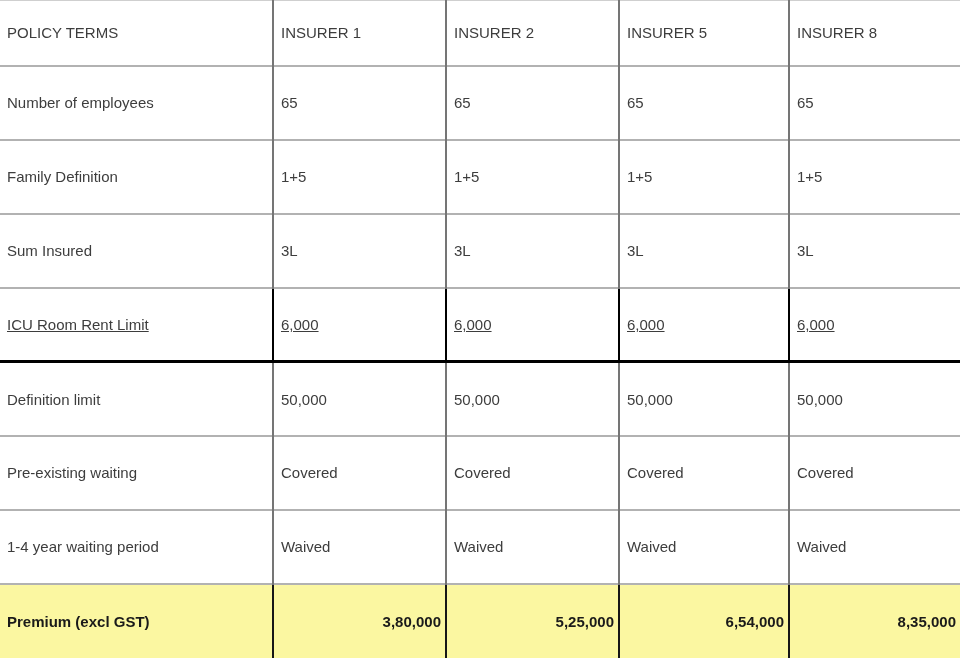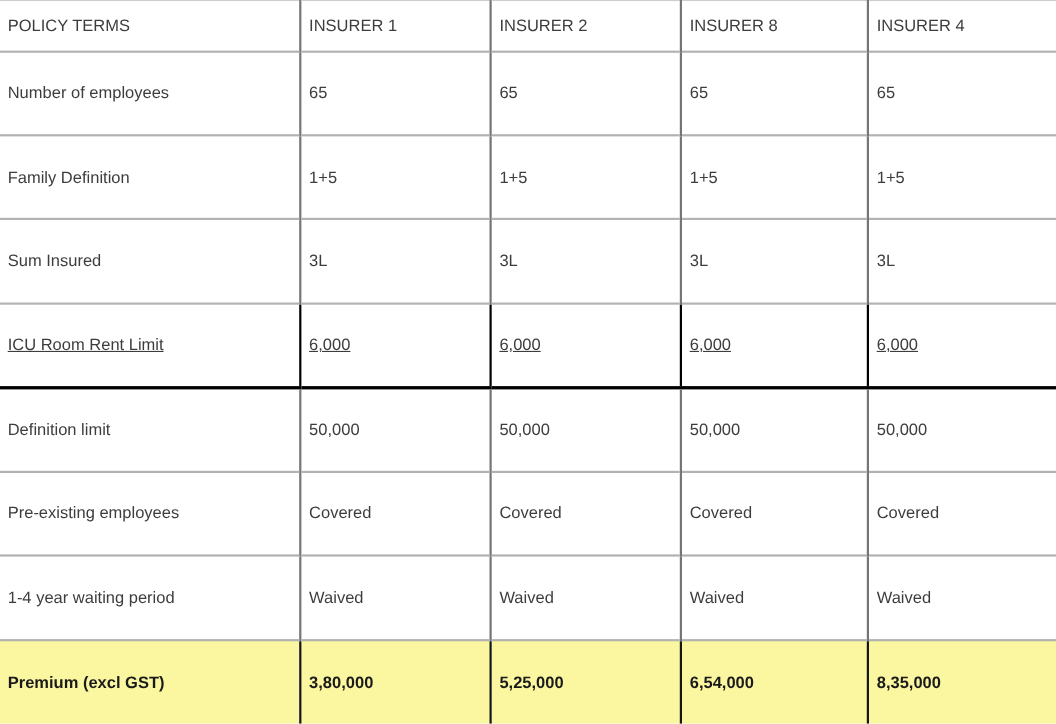--- a/index.html
+++ b/index.html
@@ -20,21 +20,21 @@
     --grid-h: #b2b2b2;
     --grid-v: #757575;
     --emph: #000000;
   }
   table.policy-table {
     width: 960px;
     height: 658px;
     border-collapse: collapse;
     table-layout: fixed;
   }
-  tr { height: 46px; }
+  tr { height: 65px; }
   th, td {
     text-align: left;
     vertical-align: middle;
     padding: 0 4px 0 7px;
     font-size: 15px;
     font-weight: 400;
     color: var(--text);
     overflow: hidden;
     white-space: nowrap;
   }
@@ -55,40 +55,41 @@
     border-left-color: var(--emph);
   }
   tr.highlight-row td {
     background: var(--hl-bg);
     font-weight: 700;
     color: var(--hl-text);
     margin-left: 32px;
   }
   tr.highlight-row td + td {
     border-left-color: #161616;
+    text-align: right;
   }
 </style>
 </head>
 <body>
 
 <table class="policy-table">
   <colgroup>
     <col style="width:273px">
     <col style="width:173px">
     <col style="width:173px">
     <col style="width:170px">
     <col style="width:171px">
   </colgroup>
   <thead>
     <tr id="header-row">
         <th>POLICY TERMS</th>
         <th>INSURER 1</th>
         <th>INSURER 2</th>
+        <th>INSURER 5</th>
         <th>INSURER 8</th>
-        <th>INSURER 4</th>
       </tr>
   </thead>
   <tbody id="table-body">
       <tr>
         <td>Number of employees</td>
         <td>65</td>
         <td>65</td>
         <td>65</td>
         <td>65</td>
       </tr>
@@ -114,21 +115,21 @@
         <td>6,000</td>
       </tr>
       <tr>
         <td>Definition limit</td>
         <td>50,000</td>
         <td>50,000</td>
         <td>50,000</td>
         <td>50,000</td>
       </tr>
       <tr>
-        <td>Pre-existing employees</td>
+        <td>Pre-existing waiting</td>
         <td>Covered</td>
         <td>Covered</td>
         <td>Covered</td>
         <td>Covered</td>
       </tr>
       <tr>
         <td>1-4 year waiting period</td>
         <td>Waived</td>
         <td>Waived</td>
         <td>Waived</td>

